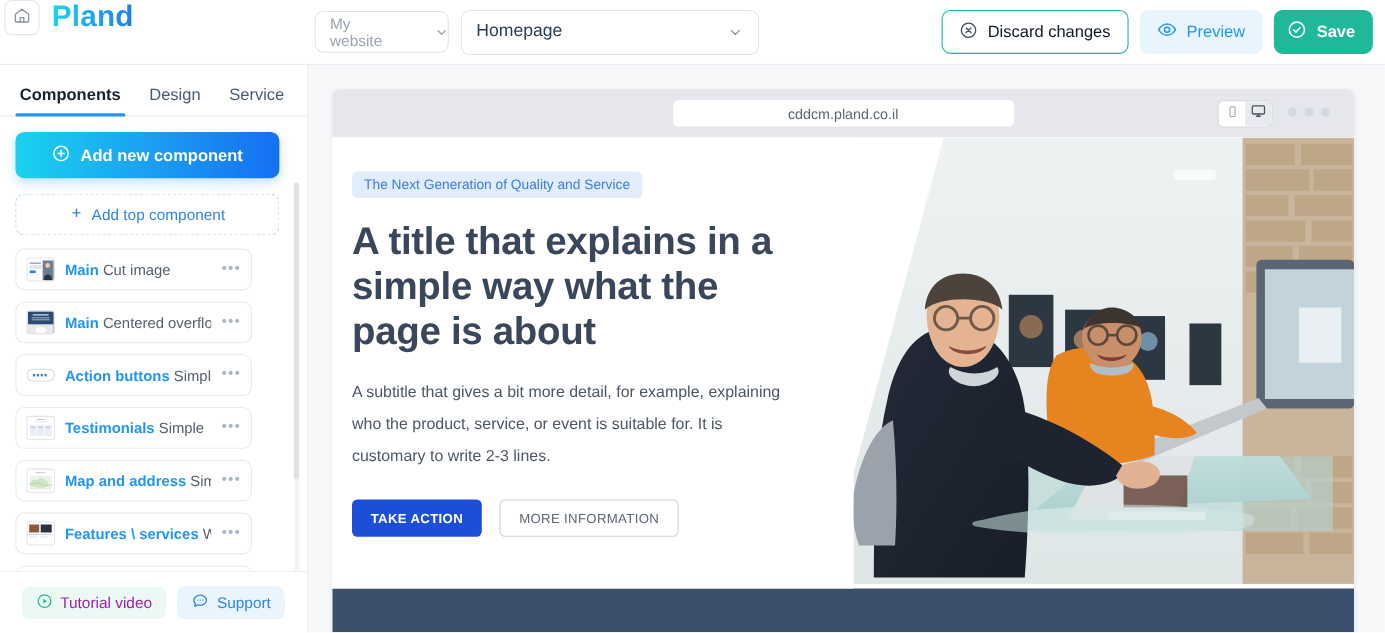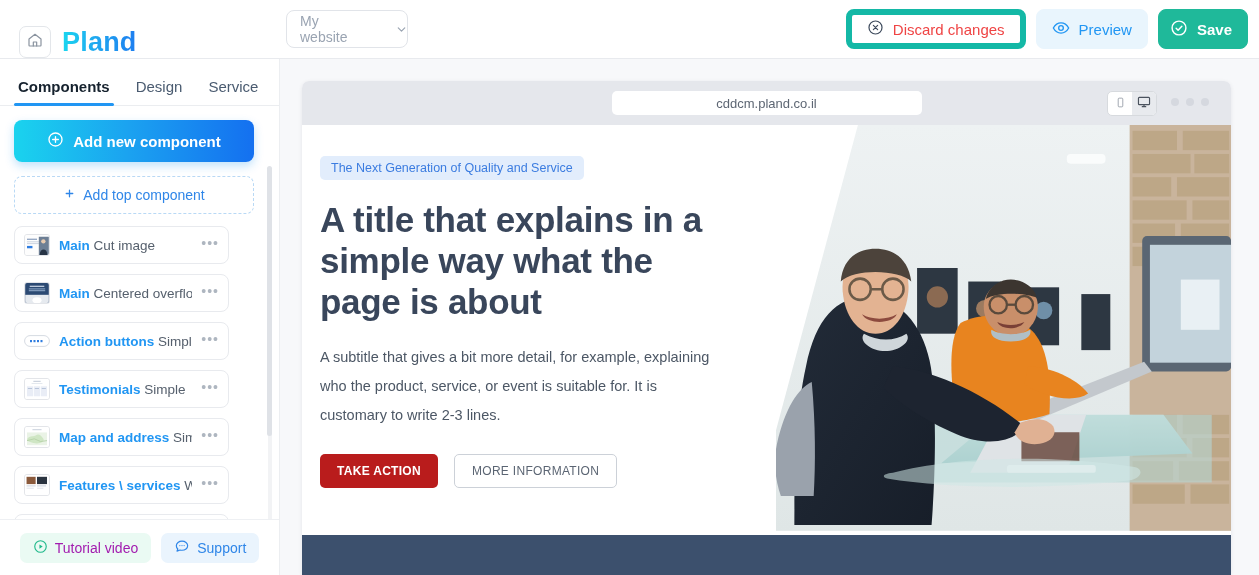--- a/index.html
+++ b/index.html
@@ -14,21 +14,21 @@
   
   .topbar {
     height: 59px; min-height: 59px;
     display: flex; align-items: center;
     background: #ffffff;
     border-bottom: 1px solid #e8eaee;
     position: relative; z-index: 5;
   }
   .brand-zone {
     width: 280px; min-width: 280px; height: 100%;
-    display: flex; align-items: flex-end; gap: 11px; padding-left: 19px;
+    display: flex; align-items: flex-start; gap: 11px; padding-left: 4px;
   }
   .home-btn {
     width: 32px; height: 32px; border-radius: 7px;
     border: 1px solid #e3e6ea; background: #fff;
     display: flex; align-items: center; justify-content: center;
     cursor: pointer;
   }
   .logo-text {
     font-size: 27px; font-weight: 700; letter-spacing: .2px;
     background: linear-gradient(90deg, #1ad6ef 0%, #20a8f0 45%, #1d7df0 100%);
@@ -48,21 +48,21 @@
   .sel.page .sel-label { color: #2c3e54; font-size: 16px; }
   .chev { flex: 0 0 auto; display: flex; }
 
   .actions {
     margin-left: auto; display: flex; align-items: center; gap: 10px; padding-right: 11px;
   }
   .btn {
     height: 40px; border-radius: 8px; display: flex; align-items: center;
     gap: 9px; padding: 0 15px; cursor: pointer; font-size: 15px; white-space: nowrap;
   }
-  .btn-discard { background: #fff; border: 6px solid #14b8a6; color: #ef4444; }
+  .btn-discard { background: #fff; border: 1px solid #14b8a6; color: #0f172a; }
   .btn-preview { background: #e9f5fd; border: 1px solid #e9f5fd; color: #2196f3; }
   .btn-save { background: #1fb99a; border: 1px solid #1fb99a; color: #fff; font-weight: 600; padding-left: 11px; }
 
   
   .body-row { flex: 1; display: flex; min-height: 0; }
 
   
   .sidebar {
     width: 280px; min-width: 280px; background: #fff;
     display: flex; flex-direction: column; position: relative;
@@ -185,21 +185,21 @@
   }
   .hero-sub {
     margin-top: 20px; font-size: 14.5px; line-height: 2.0; color: #4c5765; max-width: 398px;
   }
   .hero-btns { margin-top: 24px; display: flex; gap: 16px; }
   .cta {
     height: 34px; border-radius: 5px; font-size: 12px; font-weight: 700;
     letter-spacing: .3px; display: flex; align-items: center; justify-content: center;
     padding: 0 17px; cursor: pointer;
   }
-  .cta-primary { background: #b91c1c; color: #fff; text-align: center; }
+  .cta-primary { background: #1d4ed8; color: #fff; text-align: center; }
   .cta-ghost { background: #fff; color: #5b6573; border: 1px solid #ccd1d8; font-weight: 400; }
 
   .hero-right { position: absolute; left: 48%; right: 0; top: 0; bottom: 0; overflow: hidden; }
   .photo { position: absolute; inset: 0; }
   .hero-wedge {
     position: absolute; left: 0; top: 0; width: 110px; height: 100%;
     background: #fff; clip-path: polygon(0 0, 100% 0, 0 100%, 0 100%);
     z-index: 3;
   }
   .footer-band { position: absolute; left: 0; right: 0; bottom: 0; height: 40px; background: #3c506d; }
@@ -221,20 +221,28 @@
         </span>
       </div>
       <div class="logo-text">Pland</div>
     </div>
 
     <div class="selectors">
       <div class="sel site">
         <span class="sel-label">My website</span>
         <span class="chev">
           <svg width="13" height="13" viewBox="0 0 24 24" fill="none" stroke="#9aa4b2" stroke-width="2.2" stroke-linecap="round" stroke-linejoin="round">
+              <path d="M6 9l6 6 6-6"></path>
+            </svg>
+        </span>
+      </div>
+      <div class="sel page">
+        <span class="sel-label">Homepage</span>
+        <span class="chev">
+          <svg width="15" height="15" viewBox="0 0 24 24" fill="none" stroke="#8e99a8" stroke-width="2" stroke-linecap="round" stroke-linejoin="round">
               <path d="M6 9l6 6 6-6"></path>
             </svg>
         </span>
       </div>
     </div>
 
     <div class="actions">
       <div class="btn btn-discard">
         <span>
           <svg width="17" height="17" viewBox="0 0 24 24" fill="none" stroke="#3d4a5c" stroke-width="1.7" stroke-linecap="round">

